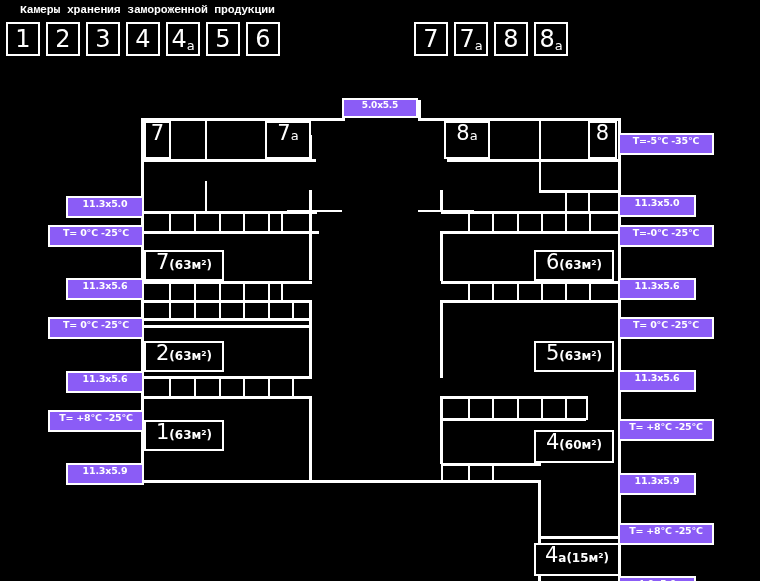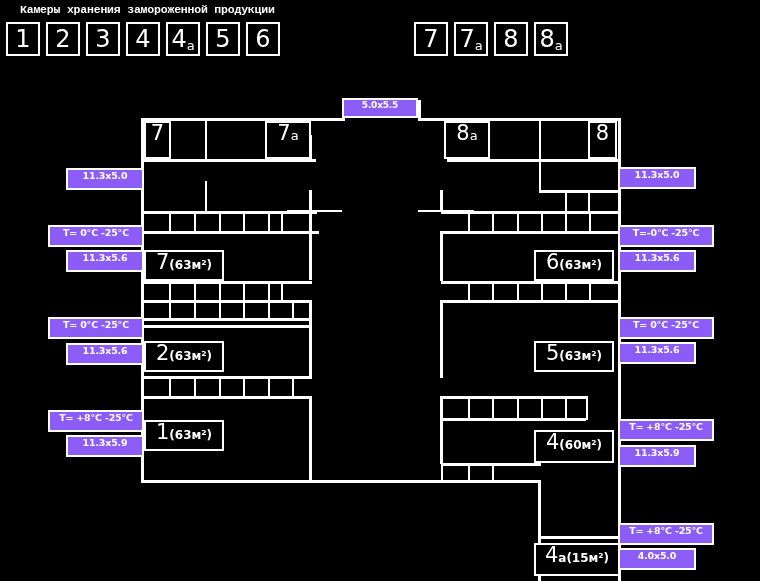--- a/index.html
+++ b/index.html
@@ -44,21 +44,21 @@
 
   .label-box {
     position: absolute;
     border: 2px solid #fff;
     background: #8b5cf6;
     display: flex; justify-content: center;
     color: #fff;
     white-space: nowrap;
   }
   .temp-box { font-size: 9.5px; font-weight: bold; letter-spacing: -0.2px; }
-  .dim-box  { font-size: 9.5px; font-weight: bold; letter-spacing: -0.2px; }
+  .dim-box  { font-size: 9.5px; font-weight: bold; letter-spacing: -0.2px; margin-top: 28px; }
   .dim-box-c{ font-size: 9px;  font-weight: bold; letter-spacing: -0.2px; }
 
   .room-tag {
     position: absolute;
     border: 2px solid #fff;
     background: #000;
     color: #fff;
     display: flex; align-items: baseline; justify-content: center;
     padding: 0 6px;
     white-space: nowrap;
@@ -279,20 +279,23 @@
     <span>11.3x5.6</span>
   </div>
 
   <div class="label-box temp-box" style="left:48px; top:410px; width:96px; height:22px;">
     <span>T= +8°C  -25°C</span>
   </div>
   <div class="label-box dim-box" style="left:66px; top:435px; width:78px; height:22px;">
     <span>11.3x5.9</span>
   </div>
 
+  <div class="label-box temp-box" style="left:618px; top:133px; width:96px; height:22px;">
+    <span>T=-5°C  -35°C</span>
+  </div>
   <div class="label-box dim-box" style="left:618px; top:167px; width:78px; height:22px;">
     <span>11.3x5.0</span>
   </div>
 
   <div class="label-box temp-box" style="left:618px; top:225px; width:96px; height:22px;">
     <span>T=-0°C  -25°C</span>
   </div>
   <div class="label-box dim-box" style="left:618px; top:250px; width:78px; height:22px;">
     <span>11.3x5.6</span>
   </div>

